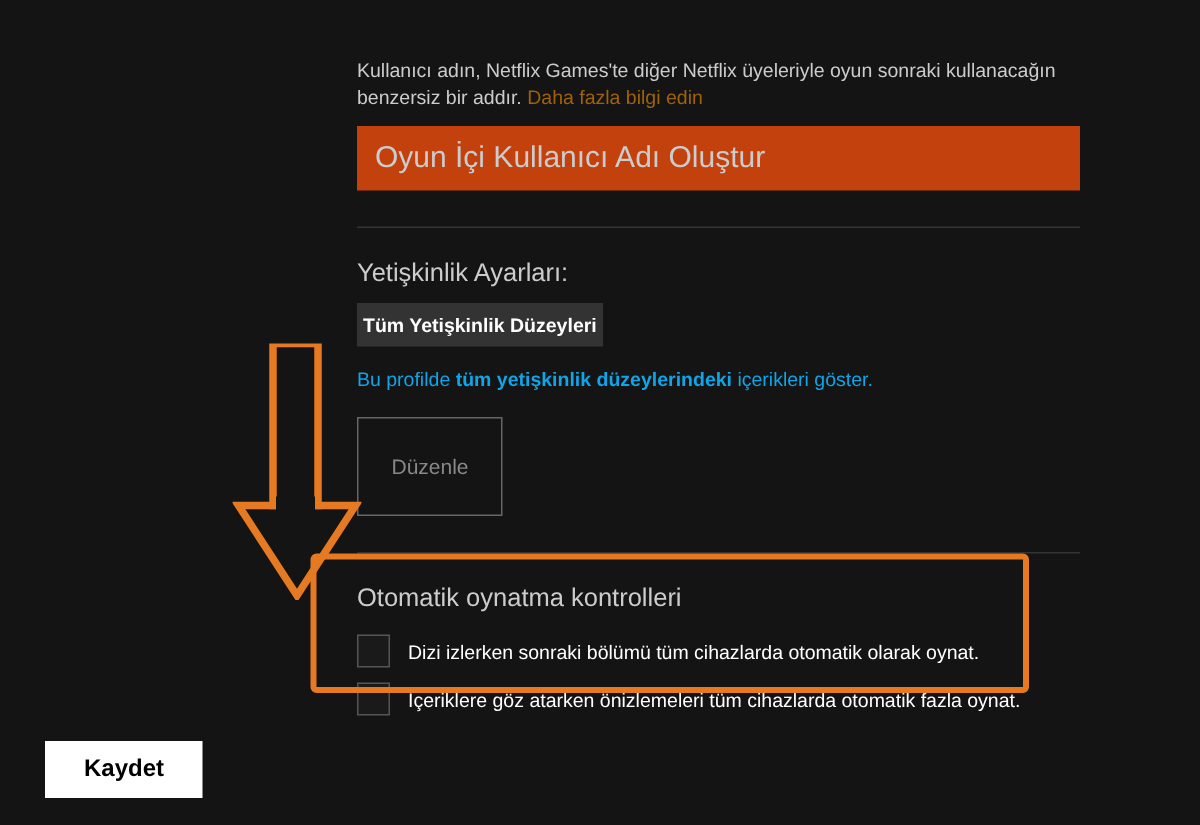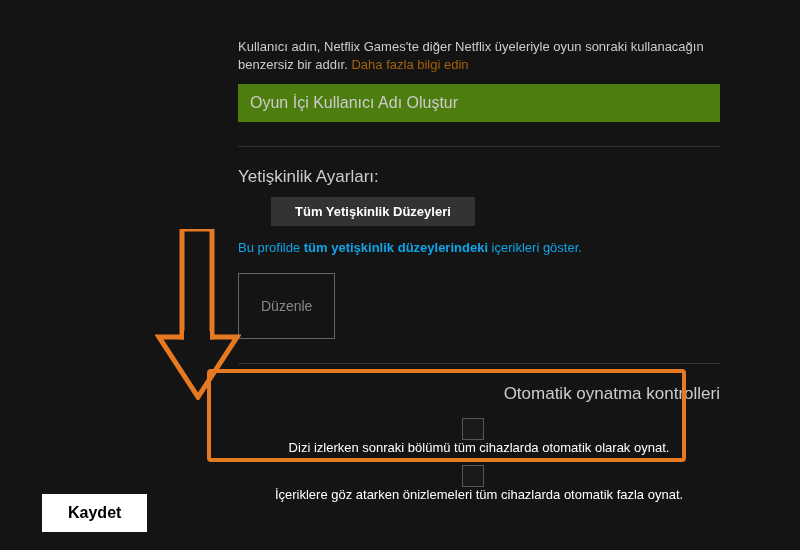--- a/index.html
+++ b/index.html
@@ -32,45 +32,44 @@
       font-size: 13px;
       line-height: 1.4;
     }
     .username-desc .bold {
       font-weight: normal;
       color: #a16207;
       text-align: right;
     }
     .username-input {
       margin-top: 10px;
-      background: #4d7c0f;
+      background: #c2410c;
       color: #ddd;
       border: none;
       padding: 10px 12px;
-      font-size: 16px;
+      font-size: 20px;
       width: 100%;
       outline: none;
     }
     .username-input::placeholder {
       color: #ccc;
     }
     .maturity-title {
       color: #ccc;
       font-size: 17px;
       margin-bottom: 10px;
     }
     .maturity-badge {
       display: inline-block;
       background: #333;
       color: #fff;
-      padding: 7px 24px;
+      padding: 7px 4px;
       font-size: 13px;
       font-weight: bold;
       margin-bottom: 14px;
-      margin-left: 33px;
     }
     .maturity-desc {
       color: #0ea5e9;
       font-size: 13px;
       margin-bottom: 18px;
     }
     .maturity-desc .bold {
       font-weight: bold;
     }
     .edit-btn {
@@ -83,37 +82,36 @@
     }
     .autoplay-title {
       color: #ccc;
       font-size: 17px;
       margin-bottom: 14px;
     }
     .checkbox-row {
       display: flex;
       align-items: center;
       margin-bottom: 10px;
-      flex-direction: column;
     }
     .checkbox-box {
       width: 22px;
       height: 22px;
       border: 1px solid #555;
       background: #1a1a1a;
       margin-right: 12px;
       flex-shrink: 0;
     }
     .checkbox-label {
       color: #fff;
       font-size: 13px;
     }
     .actions {
       position: absolute;
-      left: 42px;
+      left: 30px;
       bottom: 18px;
       display: flex;
       gap: 20px;
     }
     .save-btn {
       background: #fff;
       color: #000;
       border: none;
       padding: 10px 26px;
       font-size: 16px;
@@ -139,21 +137,20 @@
       left: 207px;
       top: 369px;
       width: 479px;
       height: 93px;
       border: 4px solid #e67a22;
       border-radius: 4px;
       pointer-events: none;
     }
     .last-section {
       border-bottom: none;
-      text-align: right;
     }
   </style>
 </head>
 <body>
 
 <div class="content">
 
   <div class="section">
     <p class="username-desc">
       <span>Kullanıcı adın, Netflix Games'te diğer Netflix üyeleriyle oyun sonraki kullanacağın benzersiz bir addır.</span>

